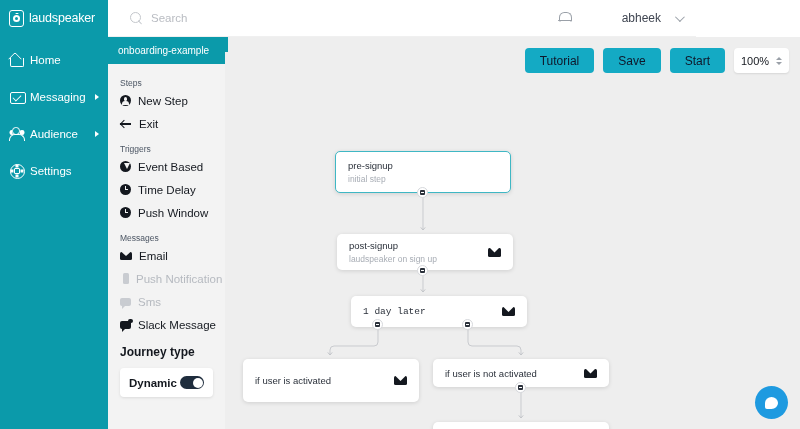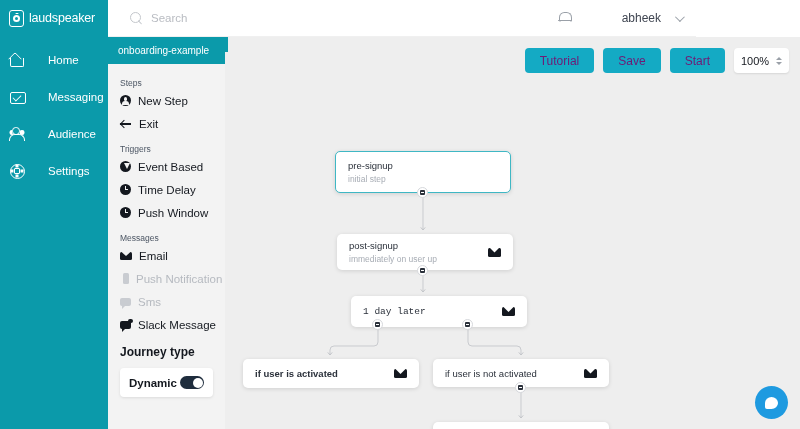--- a/index.html
+++ b/index.html
@@ -80,21 +80,21 @@
     width: 7px; height: 7px; border-right: 1.3px solid #9aa0a8;
     border-bottom: 1.3px solid #9aa0a8; transform: rotate(45deg) translateY(-2px);
   }
 
   
   .leftnav {
     position: absolute; left: 0; top: 37px; width: 108px; height: 392px;
     background: #0b9aaa; padding-top: 10px;
   }
   .navitem {
-    display: flex; align-items: center; height: 25px; padding: 0 9px; gap: 24px;
+    display: flex; align-items: center; height: 25px; padding: 0 9px; gap: 6px;
     color: #ffffff; font-size: 11.5px; margin-bottom: 0;
   }
   .nav-ico { width: 15px; height: 15px; position: relative; flex: 0 0 auto; }
   .nav-label { flex: 1; }
   .nav-arrow {
     width: 0; height: 0; border-left: 4px solid #ffffff;
     border-top: 3px solid transparent; border-bottom: 3px solid transparent;
   }
   .navitem + .navitem { margin-top: 12px; }
 
@@ -260,21 +260,21 @@
     background: #eeeeee; overflow: hidden;
   }
   .accent-stripe {
     position: absolute; left: 225px; top: 37px; width: 3px; height: 15px;
     background: #0b9aaa;
   }
   .canvas-toolbar {
     position: absolute; right: 11px; top: 11px; display: flex; align-items: center; gap: 9px;
   }
   .tbtn {
-    background: #14aac4; color: #701a75; border: none; border-radius: 4px;
+    background: #14aac4; color: #0f172a; border: none; border-radius: 4px;
     font-size: 12px; height: 25px; padding: 0 15px; cursor: pointer;
     font-family: "Liberation Sans", sans-serif;
   }
   .zoomctl {
     background: #ffffff; border-radius: 4px; height: 25px; width: 55px;
     display: flex; align-items: center; justify-content: space-between;
     padding: 0 7px; box-shadow: 0 1px 2px rgba(0,0,0,0.10);
   }
   .zoomval { font-size: 11px; color: #14181f; }
   .spinner { display: flex; flex-direction: column; gap: 2px; }
@@ -466,36 +466,36 @@
         <div class="node-texts">
           <span class="node-title">pre-signup</span>
           <span class="node-sub">initial step</span>
         </div>
       </div>
       <div class="handle" style="left:192px; top:150px;"></div>
 
       <div class="node" style="left:112px; top:197px; width:176px; height:36px;">
         <div class="node-texts">
           <span class="node-title">post-signup</span>
-          <span class="node-sub">immediately on user up</span>
+          <span class="node-sub">laudspeaker on sign up</span>
         </div>
         <span class="node-env"></span>
       </div>
       <div class="handle" style="left:192px; top:228px;"></div>
 
       <div class="node" style="left:126px; top:259px; width:176px; height:31px;font-family:Liberation Mono, monospace;">
         <div class="node-texts">
           <span class="node-title">1 day later</span>
         </div>
         <span class="node-env"></span>
       </div>
       <div class="handle" style="left:147px; top:282px;"></div>
       <div class="handle" style="left:237px; top:282px;"></div>
 
-      <div class="node" style="left:18px; top:322px; width:176px; height:29px;font-weight:bold;">
+      <div class="node" style="left:18px; top:322px; width:176px; height:43px;">
         <div class="node-texts">
           <span class="node-title">if user is activated</span>
         </div>
         <span class="node-env"></span>
       </div>
 
       <div class="node" style="left:208px; top:322px; width:176px; height:28px;">
         <div class="node-texts">
           <span class="node-title">if user is not activated</span>
         </div>

